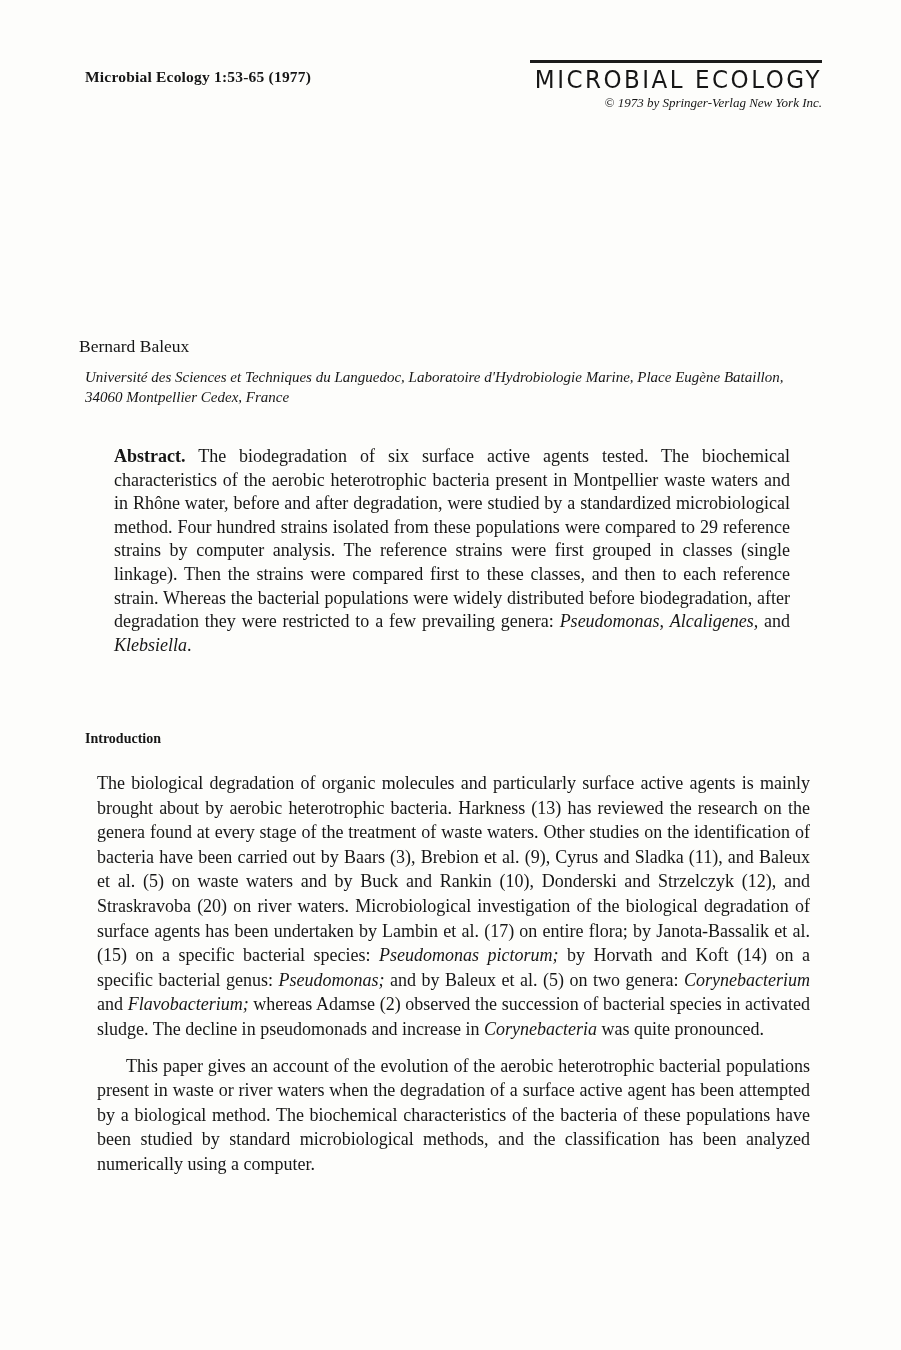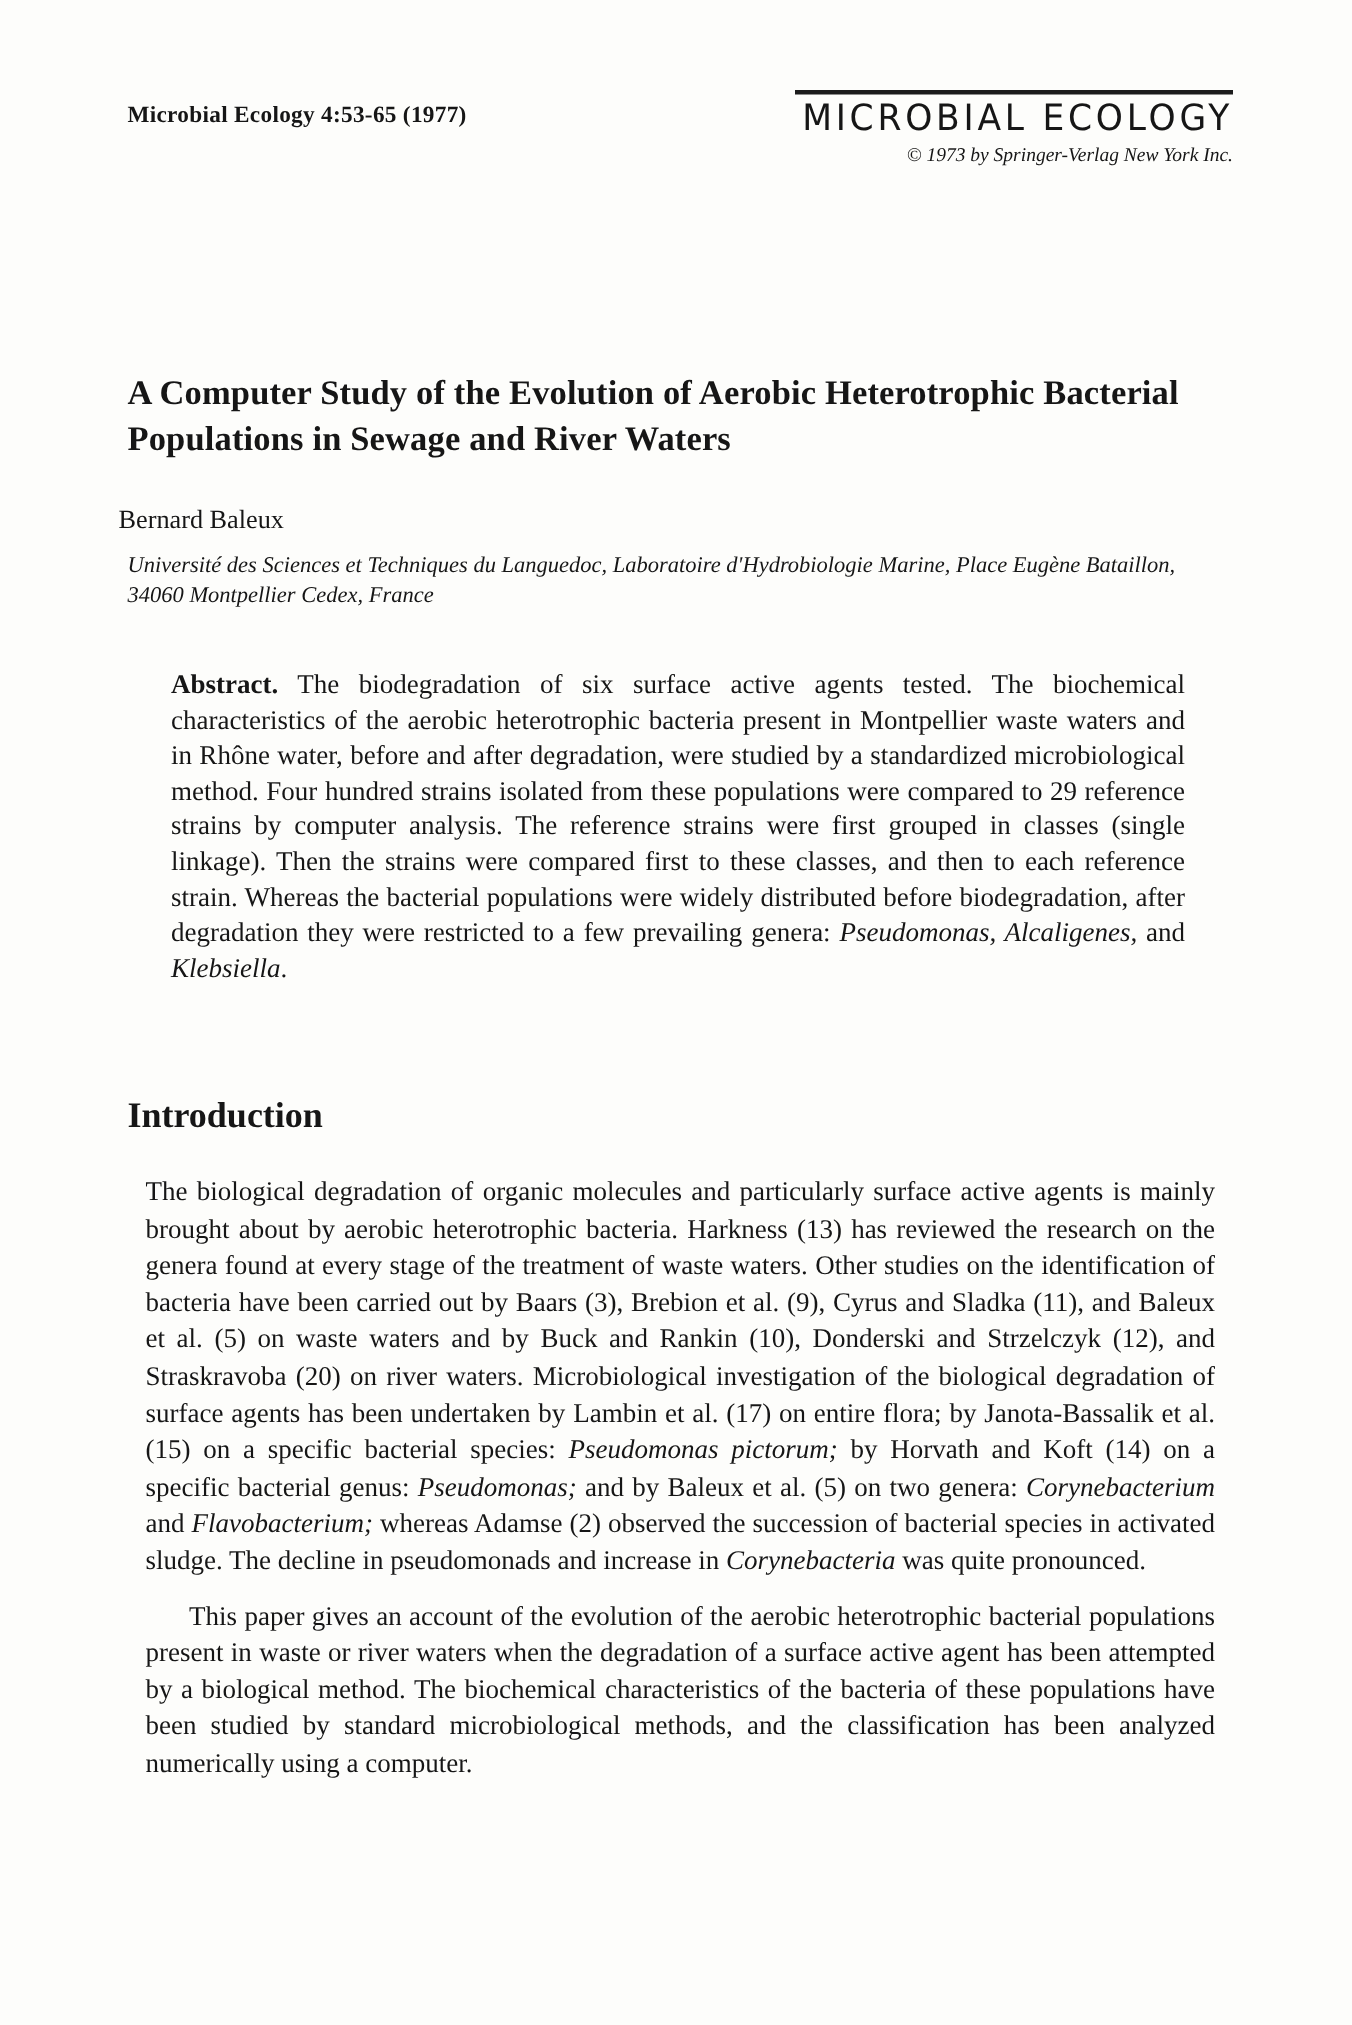--- a/index.html
+++ b/index.html
@@ -102,48 +102,47 @@
   .abstract-label { font-weight: bold; }
 
   
   .body-section {
     position: absolute;
     top: 731px;
     left: 85px;
     width: 737px;
   }
   .section-heading {
-    font-size: 24px;
+    font-size: 14px;
     font-weight: bold;
     margin: 0 0 24px 0;
   }
   .para {
     font-size: 18px;
     line-height: 24.6px;
     text-align: justify;
     margin: 12px;
   }
   .para.indented { text-indent: 29px; }
   .italic { font-style: italic; }
 </style>
 </head>
 <body>
 
 <div class="page">
 
   <div class="header">
-    <div class="citation">Microbial Ecology 4:53-65  (1977)</div>
+    <div class="citation">Microbial Ecology 1:53-65  (1977)</div>
     <div class="logo-block">
       <div class="logo-rule"></div>
       <div class="logo-text">MICROBIAL ECOLOGY</div>
       <div class="copyright">© 1973 by Springer-Verlag New York Inc.</div>
     </div>
   </div>
 
-  <h1 class="title" style="margin:0;">A Computer Study of the Evolution of Aerobic Heterotrophic Bacterial Populations in Sewage and River Waters</h1>
 
   <div class="author">Bernard Baleux</div>
 
   <div class="affiliation">Université des Sciences et Techniques du Languedoc, Laboratoire d'Hydrobiologie Marine, Place Eugène Bataillon, 34060 Montpellier Cedex, France</div>
 
   <div class="abstract">
     <span class="abstract-label">Abstract.</span><span><span> The biodegradation of six surface active agents tested. The biochemical characteristics of the aerobic heterotrophic bacteria present in Montpellier waste waters and in Rhône water, before and after degradation, were studied by a standardized microbiological method. Four hundred strains isolated from these populations were compared to 29 reference strains by computer analysis. The reference strains were first grouped in classes (single linkage). Then the strains were compared first to these classes, and then to each reference strain. Whereas the bacterial populations were widely distributed before biodegradation, after degradation they were restricted to a few prevailing genera: </span><span class="italic">Pseudomonas, Alcaligenes,</span><span> and </span><span class="italic">Klebsiella</span><span>.</span></span>
   </div>
 
   <div class="body-section">

